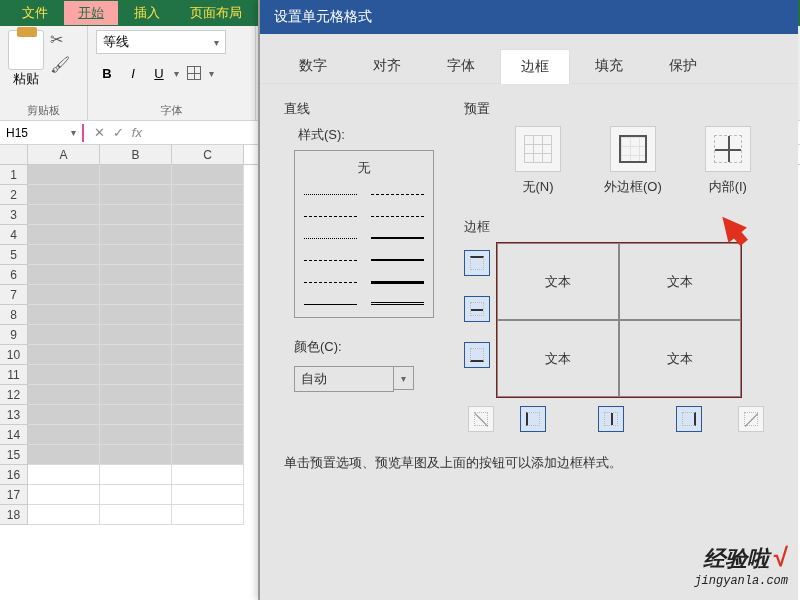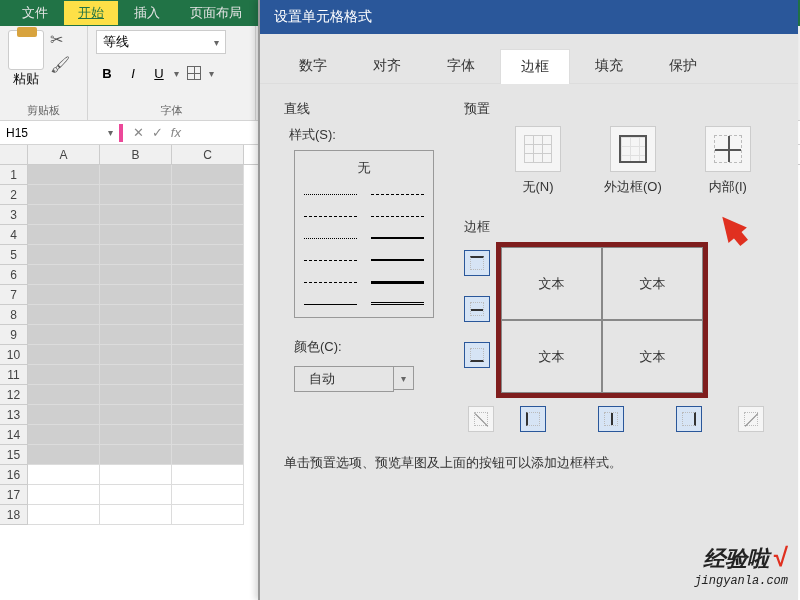--- a/index.html
+++ b/index.html
@@ -1,41 +1,41 @@
 <!DOCTYPE html>
 <html><head>
 <meta charset="utf-8">
 <style>
 * { box-sizing: border-box; margin: 0; padding: 0; font-family: "Microsoft YaHei", sans-serif; }
 body { width: 800px; height: 600px; background: #fff; overflow: hidden; position: relative; }
 
 .ribbon-tabs { height: 26px; background: #217346; display: flex; align-items: center; padding-left: 8px; gap: 2px; }
-.ribbon-tab { padding: 3px 14px; color: #e5e5e5; font-size: 13px; }
-.ribbon-tab.active { background: #fde047; color: #217346; text-decoration: underline; }
+.ribbon-tab { padding: 3px 14px; color: #fde047; font-size: 13px; }
+.ribbon-tab.active { background: #fca5a5; color: #217346; text-decoration: underline; }
 
 .ribbon-body { height: 95px; background: #f1f1f1; border-bottom: 1px solid #d4d4d4; display: flex; }
 .rb-group { border-right: 1px solid #d4d4d4; padding: 4px 8px 2px; display: flex; flex-direction: column; justify-content: space-between; }
 .rb-label { font-size: 11px; color: #666; text-align: center; padding-top: 2px; }
 .paste-block { display: flex; flex-direction: column; align-items: center; }
 .paste-icon { width: 36px; height: 40px; background: linear-gradient(#fff,#fff); border: 1px solid #ccc; border-radius: 3px; position: relative; }
 .paste-icon:before { content:""; position:absolute; top:-4px; left:8px; width:20px; height:10px; background:#d8a33e; border-radius:2px; }
 .cut-icon, .brush-icon { font-size: 16px; color: #555; }
 .clip-right { display:flex; flex-direction:column; gap:6px; margin-left:6px; }
 .font-row { display:flex; align-items:center; gap:4px; }
 .font-combo { width:130px; height:24px; border:1px solid #ccc; background:#fff; font-size:13px; padding:2px 6px; display:flex; align-items:center; justify-content:space-between; }
 .chev { font-size:10px; color:#666; }
 .btn-sm { width:22px; height:22px; display:flex; align-items:center; justify-content:center; border:1px solid transparent; font-size:13px; }
 .underline-b { text-decoration: underline; }
 .border-ic { width:14px; height:14px; border:1px solid #666; display:inline-block; position:relative; }
 .border-ic:before,.border-ic:after{content:"";position:absolute;background:#666;}
 .border-ic:before{left:0;right:0;top:50%;height:1px;}
 .border-ic:after{top:0;bottom:0;left:50%;width:1px;}
 
 .namebox-row { height: 24px; border-bottom:1px solid #d4d4d4; display:flex; align-items:center; background:#fff; }
-.name-box { width:123px; border-right:4px solid #ec4899; padding:2px 6px; font-size:12px; display:flex; justify-content:space-between; align-items:center; }
+.name-box { width:84px; border-right:2px solid #ec4899; padding:2px 6px; font-size:12px; display:flex; justify-content:space-between; align-items:center; }
 .fx-btns { display:flex; gap:8px; padding:0 10px; color:#888; font-size:13px; }
 
 .sheet-area { position:absolute; top:145px; left:0; right:0; bottom:0; background:#fff; }
 .col-headers { height:20px; display:flex; border-bottom:1px solid #ccc; }
 .corner { width:28px; border-right:1px solid #ccc; background:#f0f0f0; }
 .col-h { width:72px; text-align:center; font-size:12px; color:#444; border-right:1px solid #ccc; background:#f0f0f0; line-height:20px; }
 .row-h { width:28px; text-align:center; font-size:12px; color:#444; border-right:1px solid #ccc; border-bottom:1px solid #ccc; background:#f0f0f0; line-height:20px; }
 .rows { }
 .row { height:20px; display:flex; }
 .cell { width:72px; border-right:1px solid #dcdcdc; border-bottom:1px solid #dcdcdc; }
@@ -52,39 +52,39 @@
 .style-none { text-align:center; padding:6px 0; }
 .style-grid { display:grid; grid-template-columns:1fr 1fr; }
 .style-cell { height:22px; border:1px solid transparent; padding:4px 6px; }
 .line-dot1 { border-top:1px dotted #000; width:100%; display:block; margin-top:6px; }
 .line-dot2 { border-top:1px dashed #000; width:100%; display:block; margin-top:6px; }
 .line-dash1 { border-top:1.5px dashed #000; width:100%; display:block; margin-top:6px; }
 .line-thin { border-top:1px solid #000; width:100%; display:block; margin-top:6px; }
 .line-med { border-top:2px solid #000; width:100%; display:block; margin-top:5px; }
 .line-thick { border-top:3px solid #000; width:100%; display:block; margin-top:5px; }
 .line-dbl { border-top:3px double #000; width:100%; display:block; margin-top:4px; }
-.color-combo { width:100px; height:26px; border:1px solid #999; display:flex; align-items:center; justify-content:space-between; padding:0 14px; margin-top:4px; }
+.color-combo { width:100px; height:26px; border:1px solid #999; display:flex; align-items:center; justify-content:space-between; padding:0 6px; margin-top:4px; }
 .color-drop { width:20px; height:24px; border:1px solid #999; border-left:none; display:flex; align-items:center; justify-content:center; }
 .preset-row { display:flex; gap:26px; margin:8px 0 22px 34px; }
 .preset-btn { width:46px; height:46px; border:1px solid #ccc; background:#f5f5f5; display:flex; align-items:center; justify-content:center; }
 .preset-ic { width:28px; height:28px; position:relative; }
 .grid-dots { background-image:linear-gradient(#ccc 1px,transparent 1px),linear-gradient(90deg,#ccc 1px,transparent 1px); background-size:9px 9px; width:100%; height:100%; }
 .outer-b { border:2px solid #555; width:100%; height:100%; }
 .inner-b { width:100%; height:100%; position:relative; border:1px dashed #bbb; }
 .inner-b:before,.inner-b:after{content:"";position:absolute;background:#555;}
 .inner-b:before{left:0;right:0;top:50%;height:2px;}
 .inner-b:after{top:0;bottom:0;left:50%;width:2px;}
 .preset-lbl { text-align:center; font-size:13px; margin-top:6px; }
 .preset-col { display:flex; flex-direction:column; align-items:center;margin-left:17px; }
 .border-editor { display:flex; gap:6px; margin-top:6px; }
 .side-btns { display:flex; flex-direction:column; gap:20px; padding-top:8px; }
 .edge-btn { width:26px; height:26px; border:1px solid #ccc; background:#f5f5f5; display:flex; align-items:center; justify-content:center; }
 .edge-btn.on { border:1px solid #2a579a; background:#d6e4f5; }
 .edge-ic { width:14px; height:14px; position:relative; border:1px dotted #bbb; }
-.preview-box { width:212px; height:156px; border:5px solid #7f1d1d; }
+.preview-box { width:246px; height:156px; border:1px solid #7f1d1d; }
 .preview-grid { width:100%; height:100%; display:grid; grid-template-columns:1fr 1fr; grid-template-rows:1fr 1fr; }
 .pv-cell { border:1px solid #888; display:flex; align-items:center; justify-content:center; font-size:13px; }
 .bottom-btns { display:flex; gap:26px; margin:8px 0 0 4px; }
 .diag-ic { width:14px; height:14px; border:1px dotted #bbb; position:relative; }
 .diag-ic.l:after { content:""; position:absolute; width:1px; height:18px; background:#888; transform:rotate(45deg); left:6px; top:-2px; }
 .diag-ic.r:after { content:""; position:absolute; width:1px; height:18px; background:#888; transform:rotate(-45deg); left:6px; top:-2px; }
 .hint { font-size:13px; color:#333; margin-top:22px; }
 .red-arrow { position:absolute; left:718px; top:214px; width:0; height:0; border-left:12px solid transparent; border-right:12px solid transparent; border-bottom:24px solid #e03020; transform:rotate(-40deg); }
 .red-arrow:after { content:""; position:absolute; left:-5px; top:20px; width:10px; height:14px; background:#e03020; }
 .watermark { position:absolute; right:12px; bottom:12px; text-align:right; }
@@ -276,21 +276,21 @@
     <div class="dlg-tab">对齐</div>
     <div class="dlg-tab">字体</div>
     <div class="dlg-tab active">边框</div>
     <div class="dlg-tab">填充</div>
     <div class="dlg-tab">保护</div>
   </div>
   <div class="dlg-body">
     <div class="two-col">
       <div class="left-col-inner" style="width:160px">
         <div class="sect-label">直线</div>
-        <div class="sect-label" style="margin-left:5px;margin-top:8px">样式(S):</div>
+        <div class="sect-label" style="margin-left:14px;margin-top:8px">样式(S):</div>
         <div class="style-box" style="margin-left:10px">
           <div class="style-none">无</div>
           <div class="style-grid">
             <div class="style-cell">
                 <span class="line-dot1"></span>
               </div>
             <div class="style-cell">
                 <span class="line-dash1"></span>
               </div>
             <div class="style-cell">

